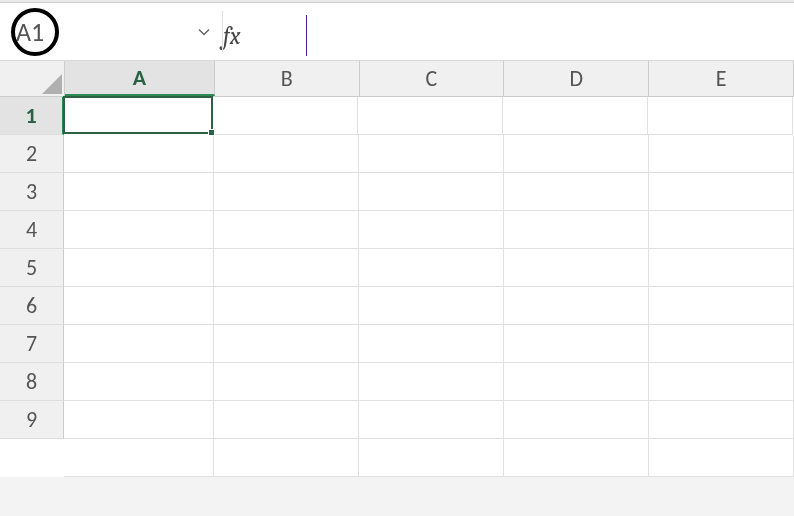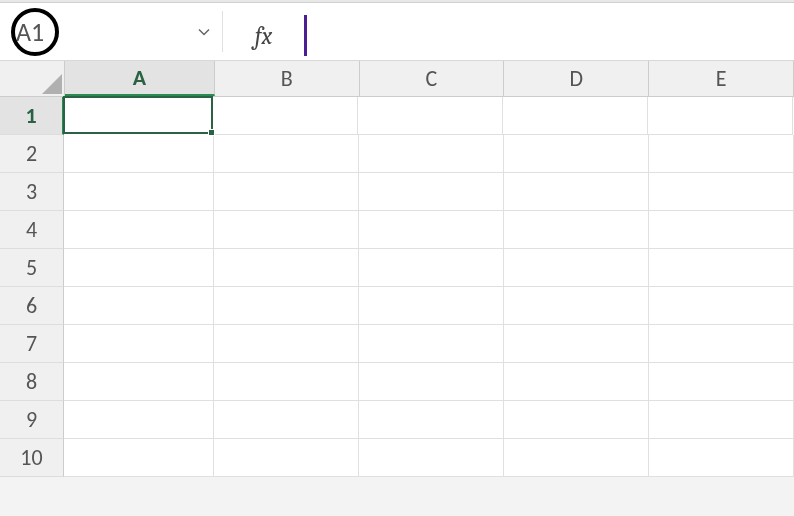--- a/index.html
+++ b/index.html
@@ -77,22 +77,21 @@
       font-size: 14px;
       color: #666;
       cursor: pointer;
       padding: 4px;
     }
     .fx-wrap {
       width: 84px;
       height: 100%;
       display: flex;
       align-items: center;
-      justify-content: center;
-      border-right: 3px solid #4c1d95;
+      border-right: 1px solid #4c1d95;
       margin-top: 8px;
     }
     .fx-label {
       font-family: Cambria, Georgia, serif;
       font-style: italic;
       font-size: 24px;
       color: #444;
       cursor: pointer;
     }
     .formula-input {
@@ -273,23 +272,20 @@
         </div>
       <div class="row-header">
           <span>7</span>
         </div>
       <div class="row-header">
           <span>8</span>
         </div>
       <div class="row-header">
           <span>9</span>
         </div>
-      <div class="row-header">
-          <span>10</span>
-        </div>
     </div>
 
     <div class="cells">
       <div class="cell-row">
         <div class="cell col-A selected">
           <div class="fill-handle"></div>
         </div>
         <div class="cell col-B"></div>
         <div class="cell col-C"></div>
         <div class="cell col-D"></div>

